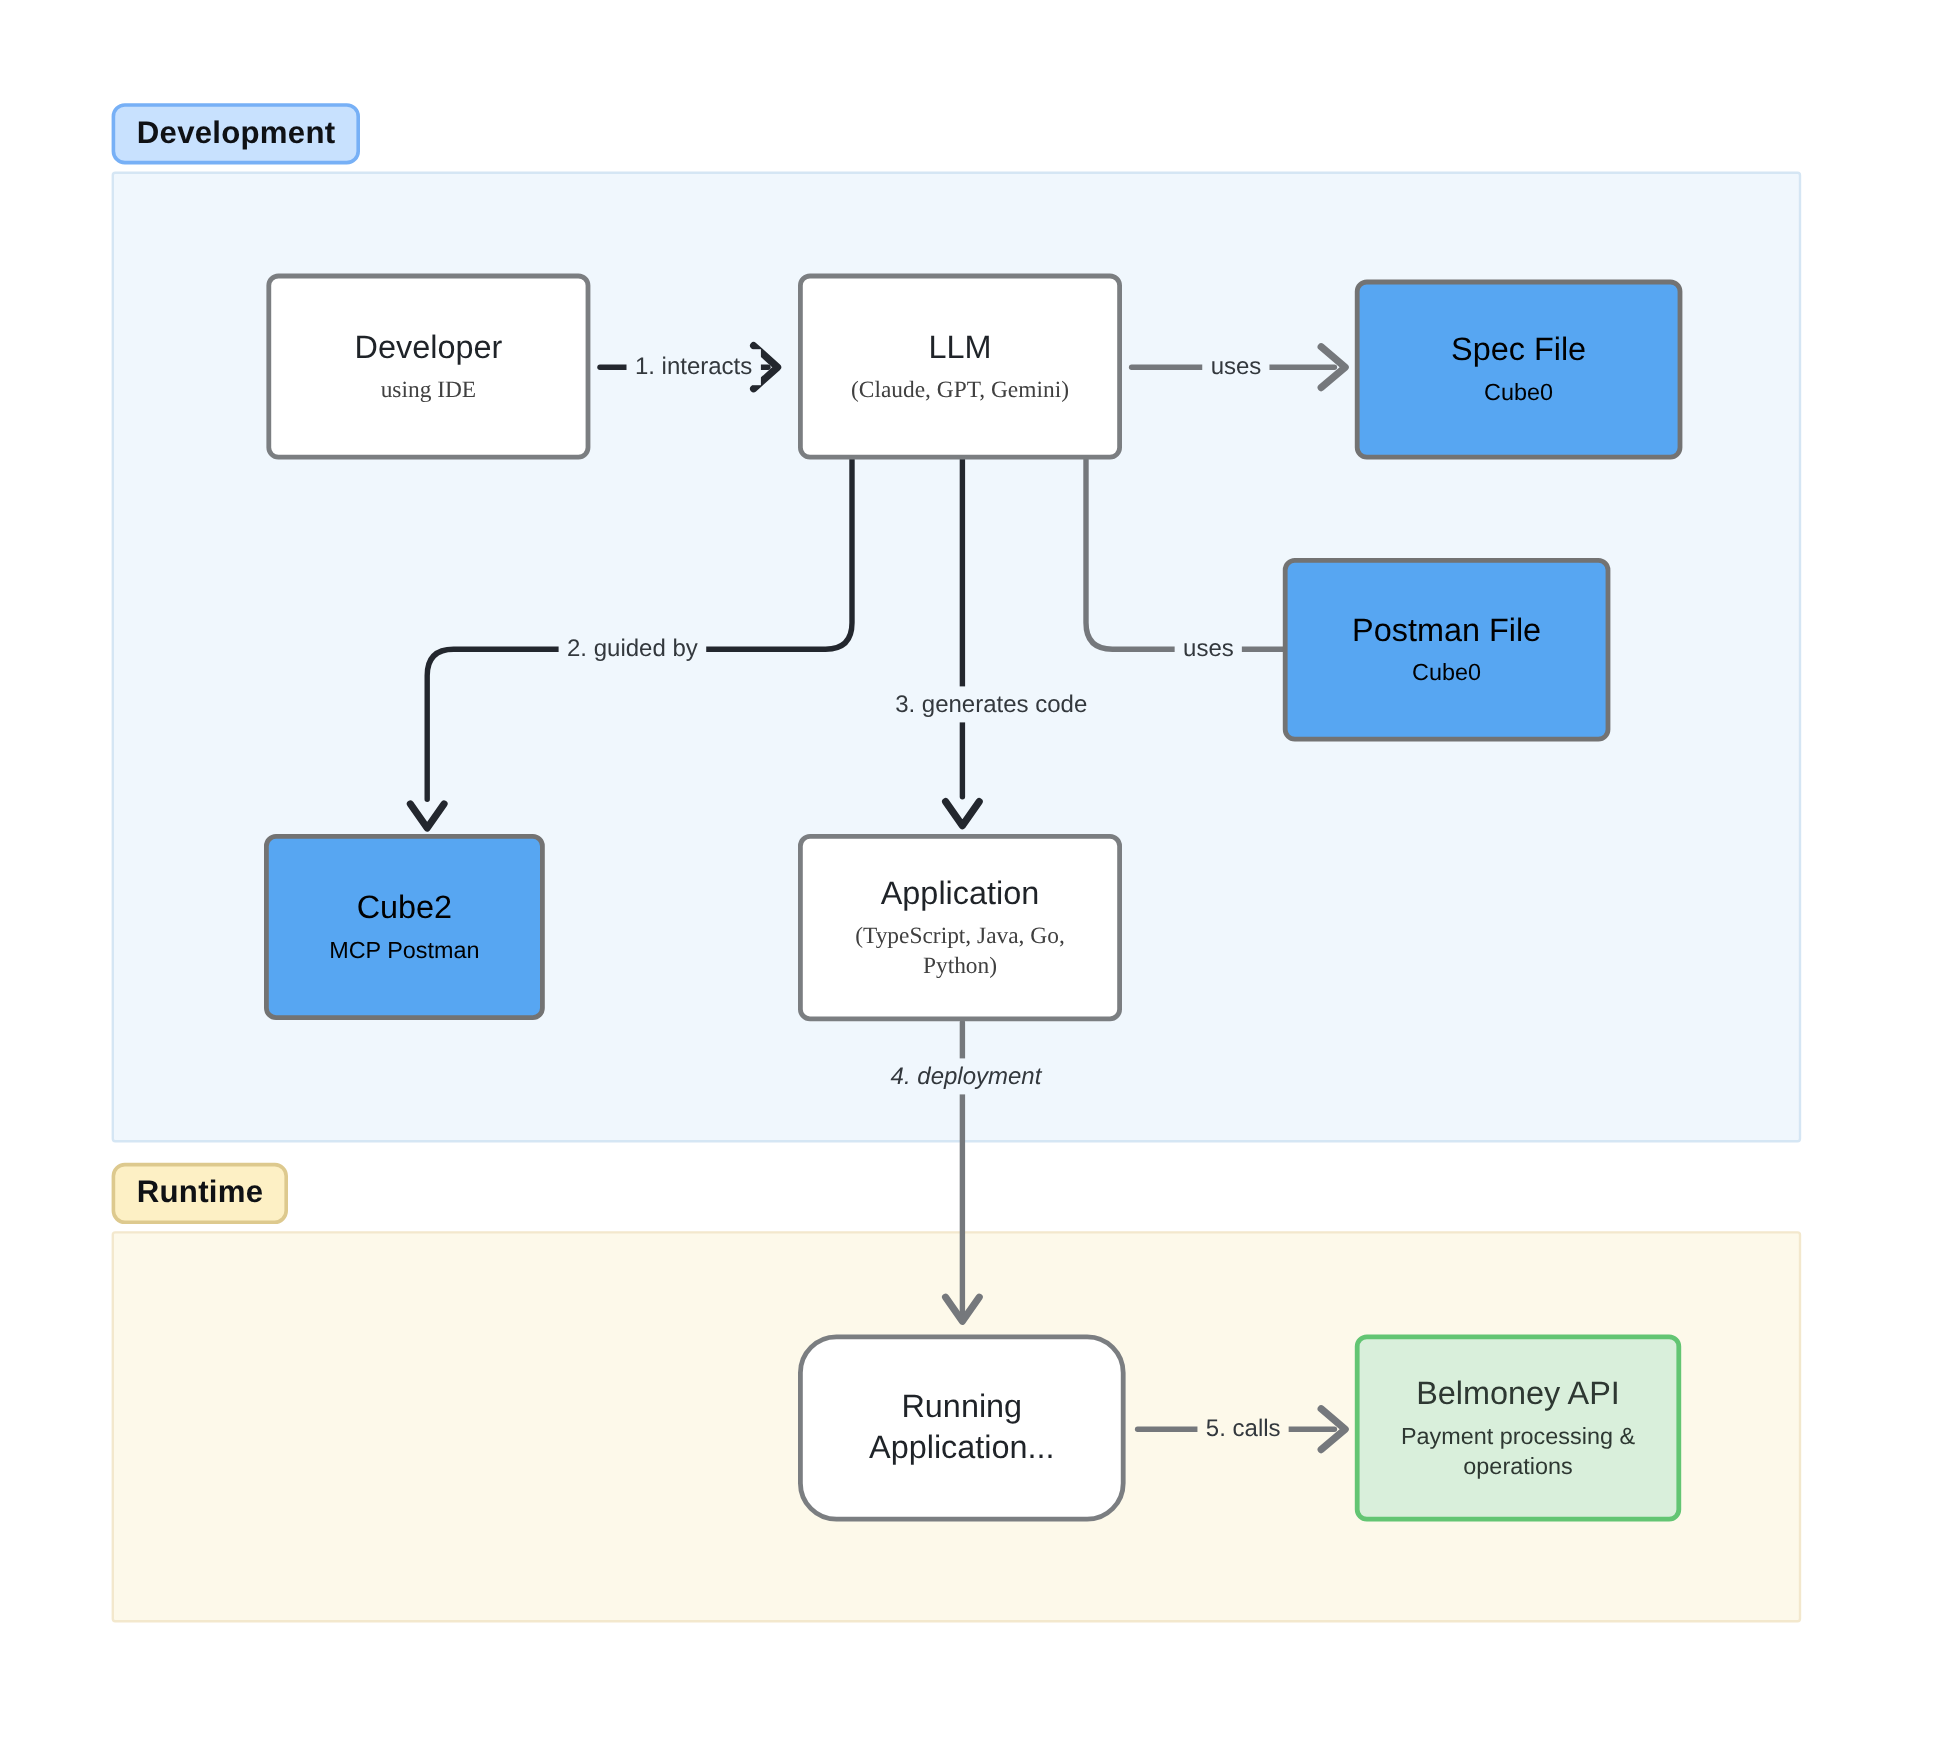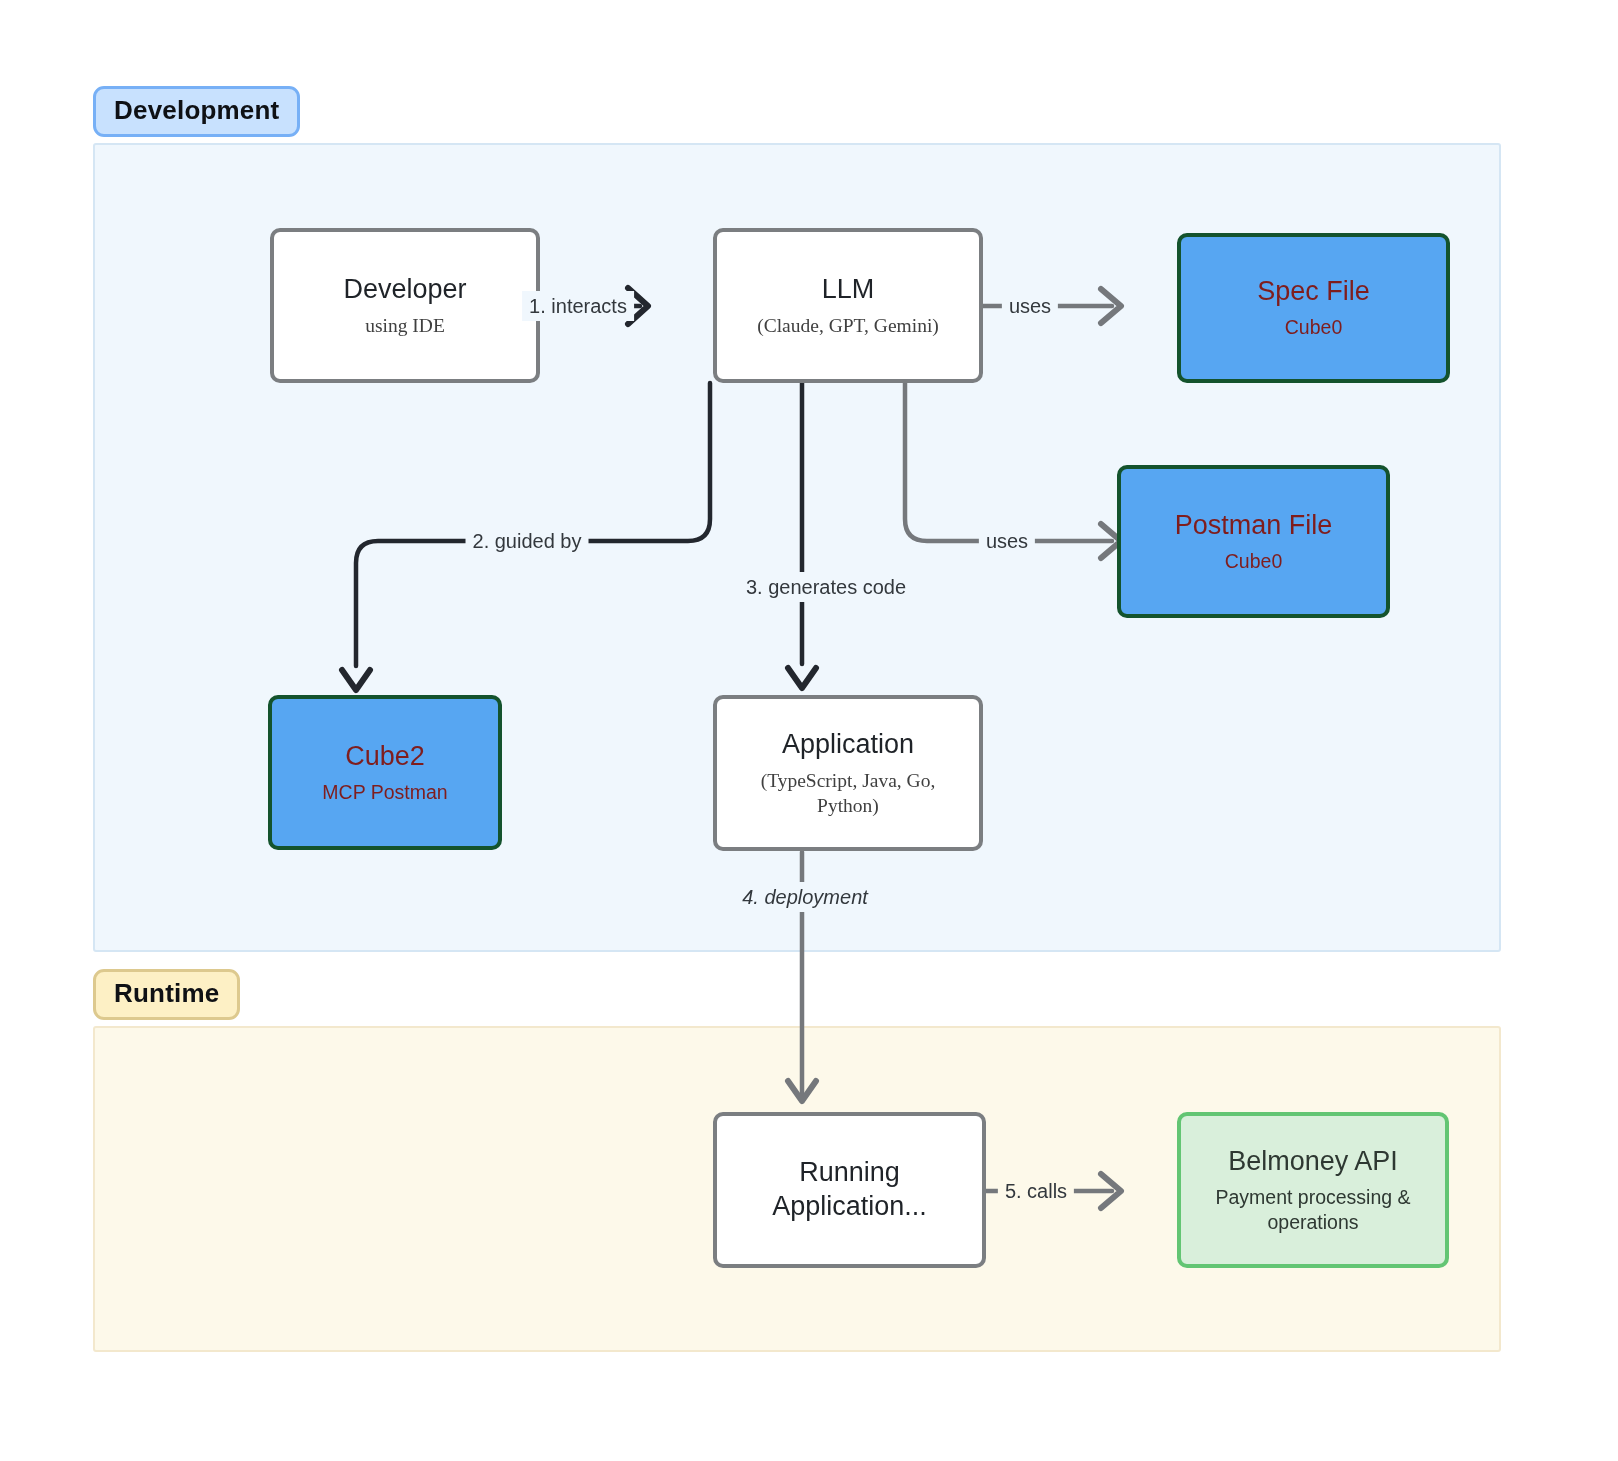--- a/index.html
+++ b/index.html
@@ -92,48 +92,47 @@
     position: absolute;
     z-index: 2;
     box-sizing: border-box;
     border-radius: 10px;
     display: flex;
     flex-direction: column;
     align-items: center;
     justify-content: center;
     text-align: center;
     gap: 6px;
-    margin-left: 48px;
   }
   .node .title {
     font-size: 27px;
     font-weight: 500;
     line-height: 1.25;
   }
   .node .sub {
     font-size: 19.5px;
     line-height: 1.3;
   }
   .node.white {
     background: #ffffff;
     border: 4px solid #7b7e81;
     color: #1f2328;
   }
   .node.white .sub { color: #404040; font-family: Liberation Serif, serif; }
   .node.blue {
     background: #57a6f2;
-    border: 4px solid #14532d;
-    color: #7f1d1d;
+    border: 4px solid #737373;
+    color: #000000;
   }
   .node.green {
     background: #d9efdb;
     border: 4px solid #63c573;
     color: #2e3832;
   }
-  .node.narrow { padding: 0 32px; }
+  .node.narrow { padding: 0 32px; border-radius: 32px; }
   .node.midpad { padding: 0 18px; }
 </style>
 </head>
 <body>
 
 <div class="canvas">
 
   <div class="section-box dev"></div>
   <div class="section-box runtime"></div>
 

